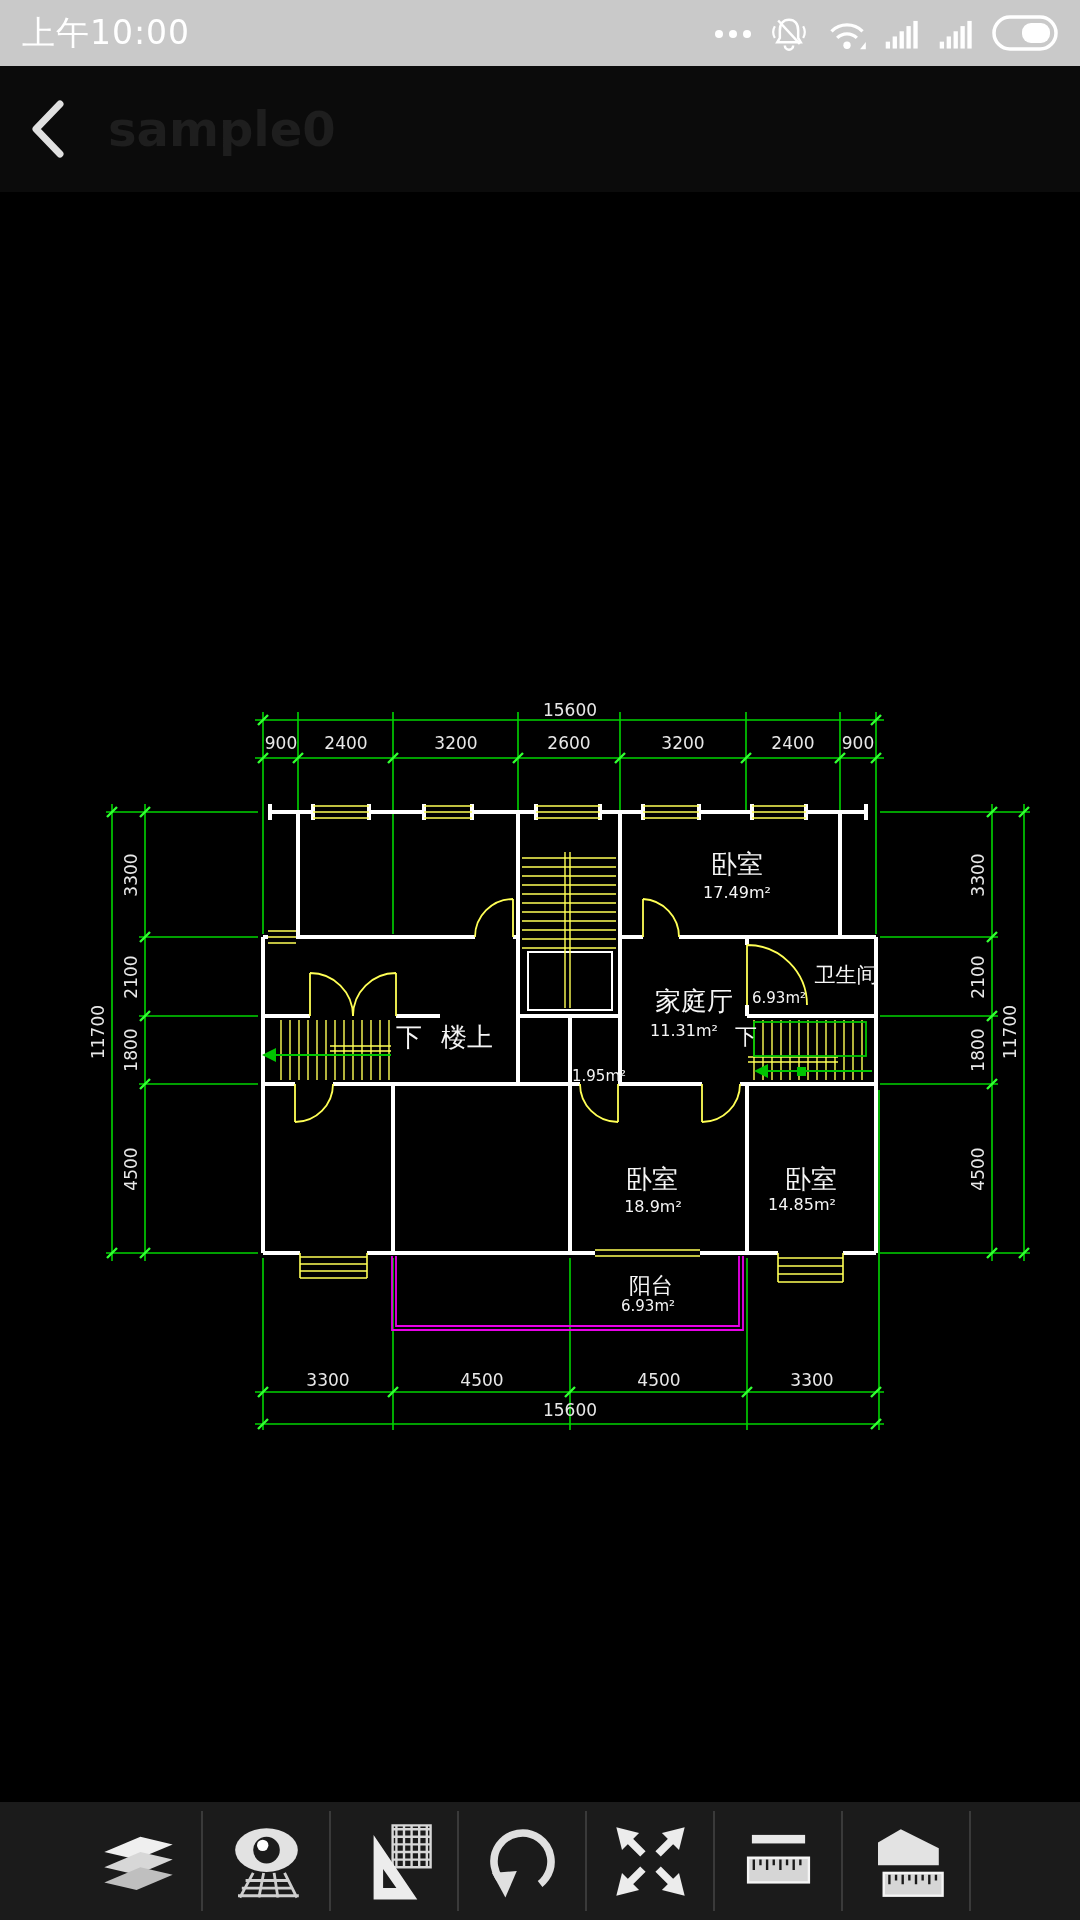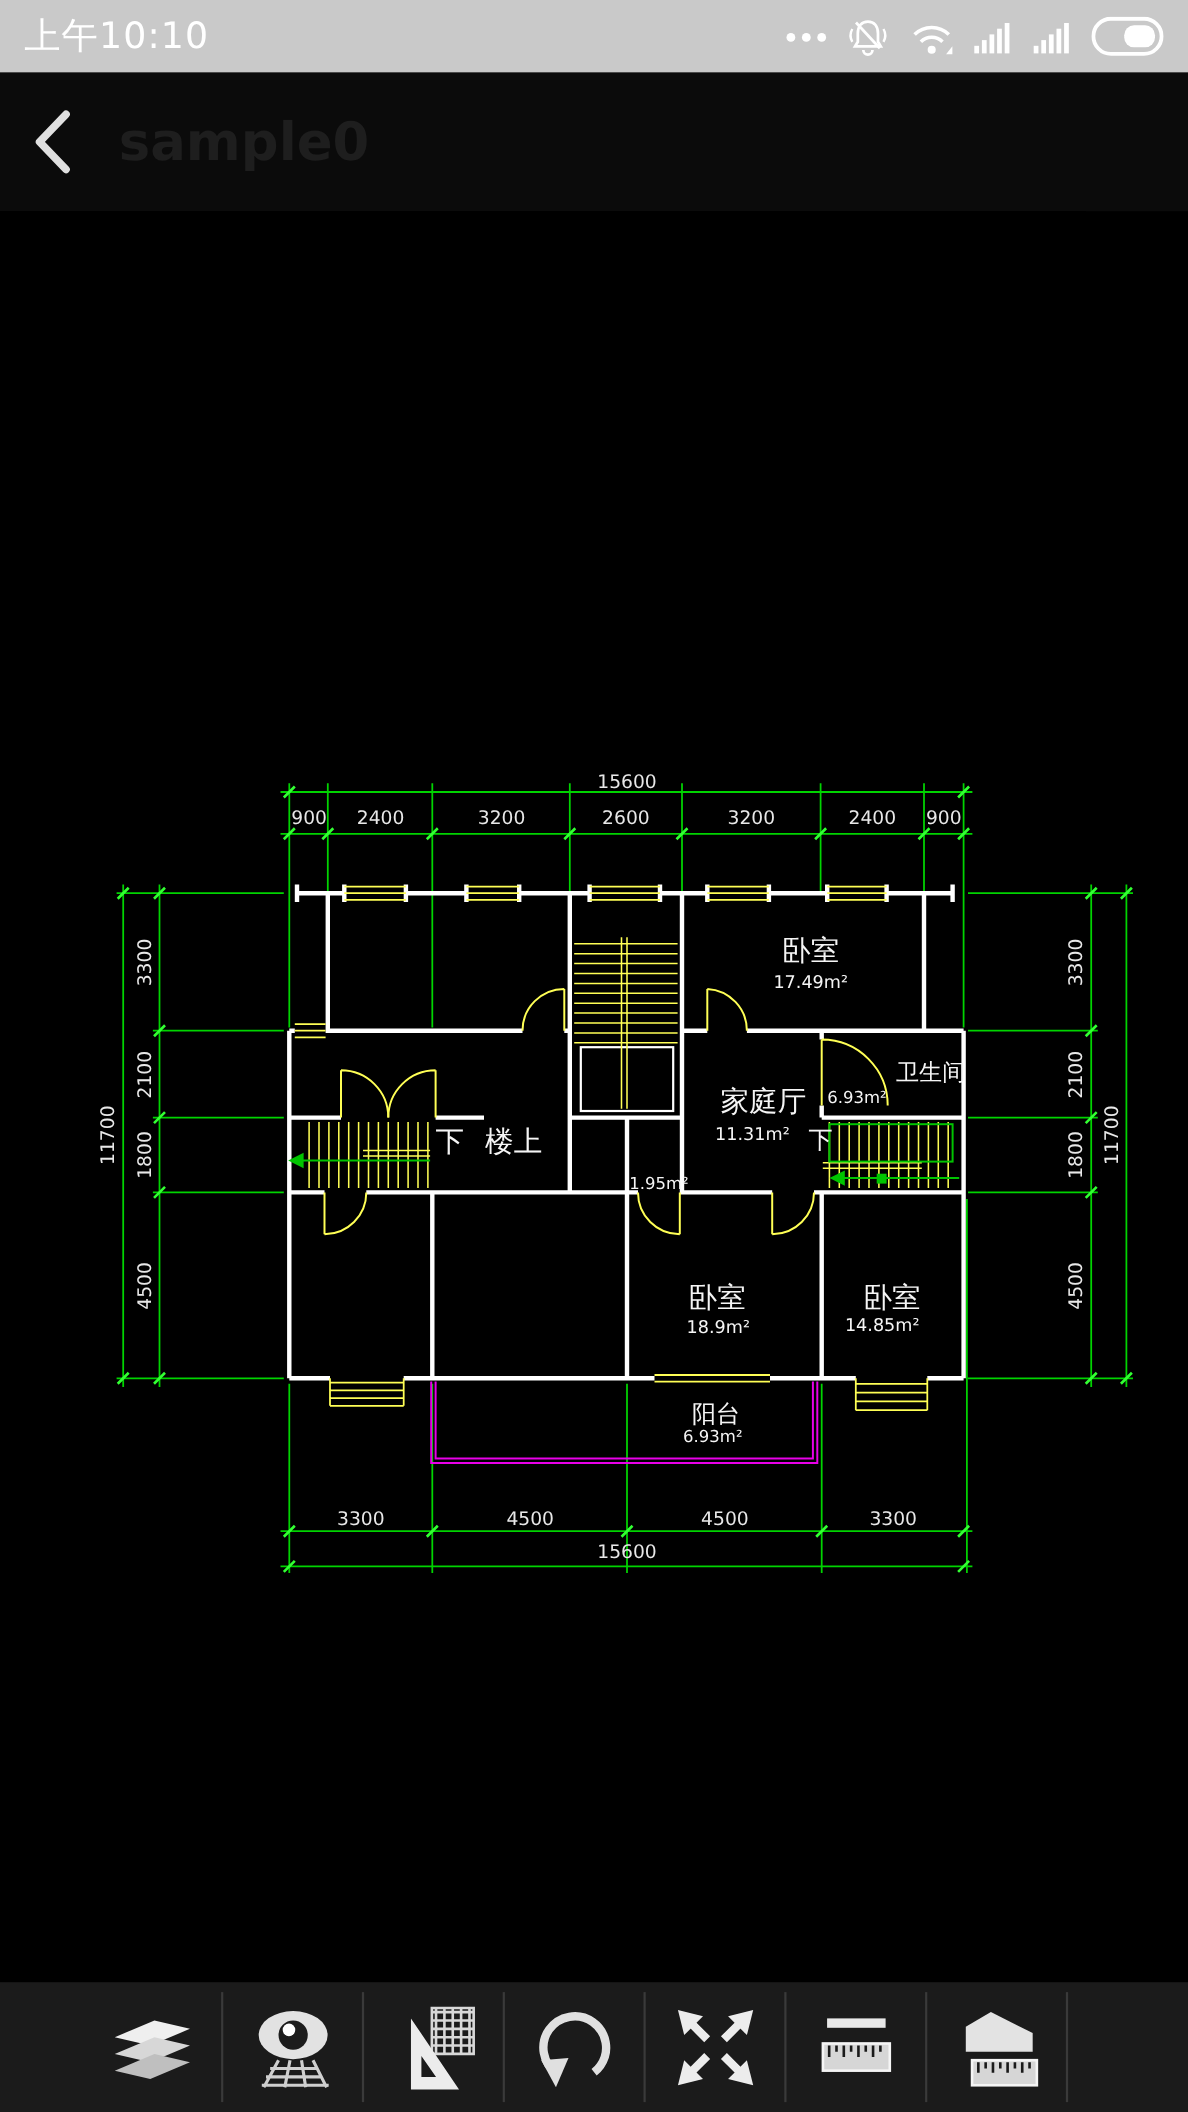--- a/index.html
+++ b/index.html
@@ -40,21 +40,21 @@
   
   .toolbar{position:absolute;bottom:0;left:0;width:1080px;height:118px;background:#1b1b1b;
            display:flex;align-items:center;padding-left:75px;box-sizing:border-box;}
   .tool{width:128px;height:100px;display:flex;align-items:center;justify-content:center;
         background:none;border:none;border-right:2px solid #3a3a3a;cursor:pointer;padding:0;}
 </style>
 </head>
 <body>
 
 <div class="status-bar">
-  <span class="status-time">上午10:10</span>
+  <span class="status-time">上午10:00</span>
   <div class="status-icons">
     <svg width="38" height="14" viewBox="0 0 38 14">
       <circle cx="5" cy="8" r="4" fill="#fff"></circle>
         <circle cx="19" cy="8" r="4" fill="#fff"></circle>
         <circle cx="33" cy="8" r="4" fill="#fff"></circle>
     </svg>
     <svg width="42" height="40" viewBox="0 0 48 48">
       <path d="M24,8 C17,8 13,13 13,21 L13,30 L10,35 L38,35 L35,30 L35,21 C35,13 31,8 24,8 Z" fill="none" stroke="#fff" stroke-width="3"></path>
       <path d="M19,39 A5,5 0 0 0 29,39" fill="none" stroke="#fff" stroke-width="3"></path>
       <path d="M7,16 Q3,23 7,30 M41,16 Q45,23 41,30" fill="none" stroke="#fff" stroke-width="2.6"></path>

